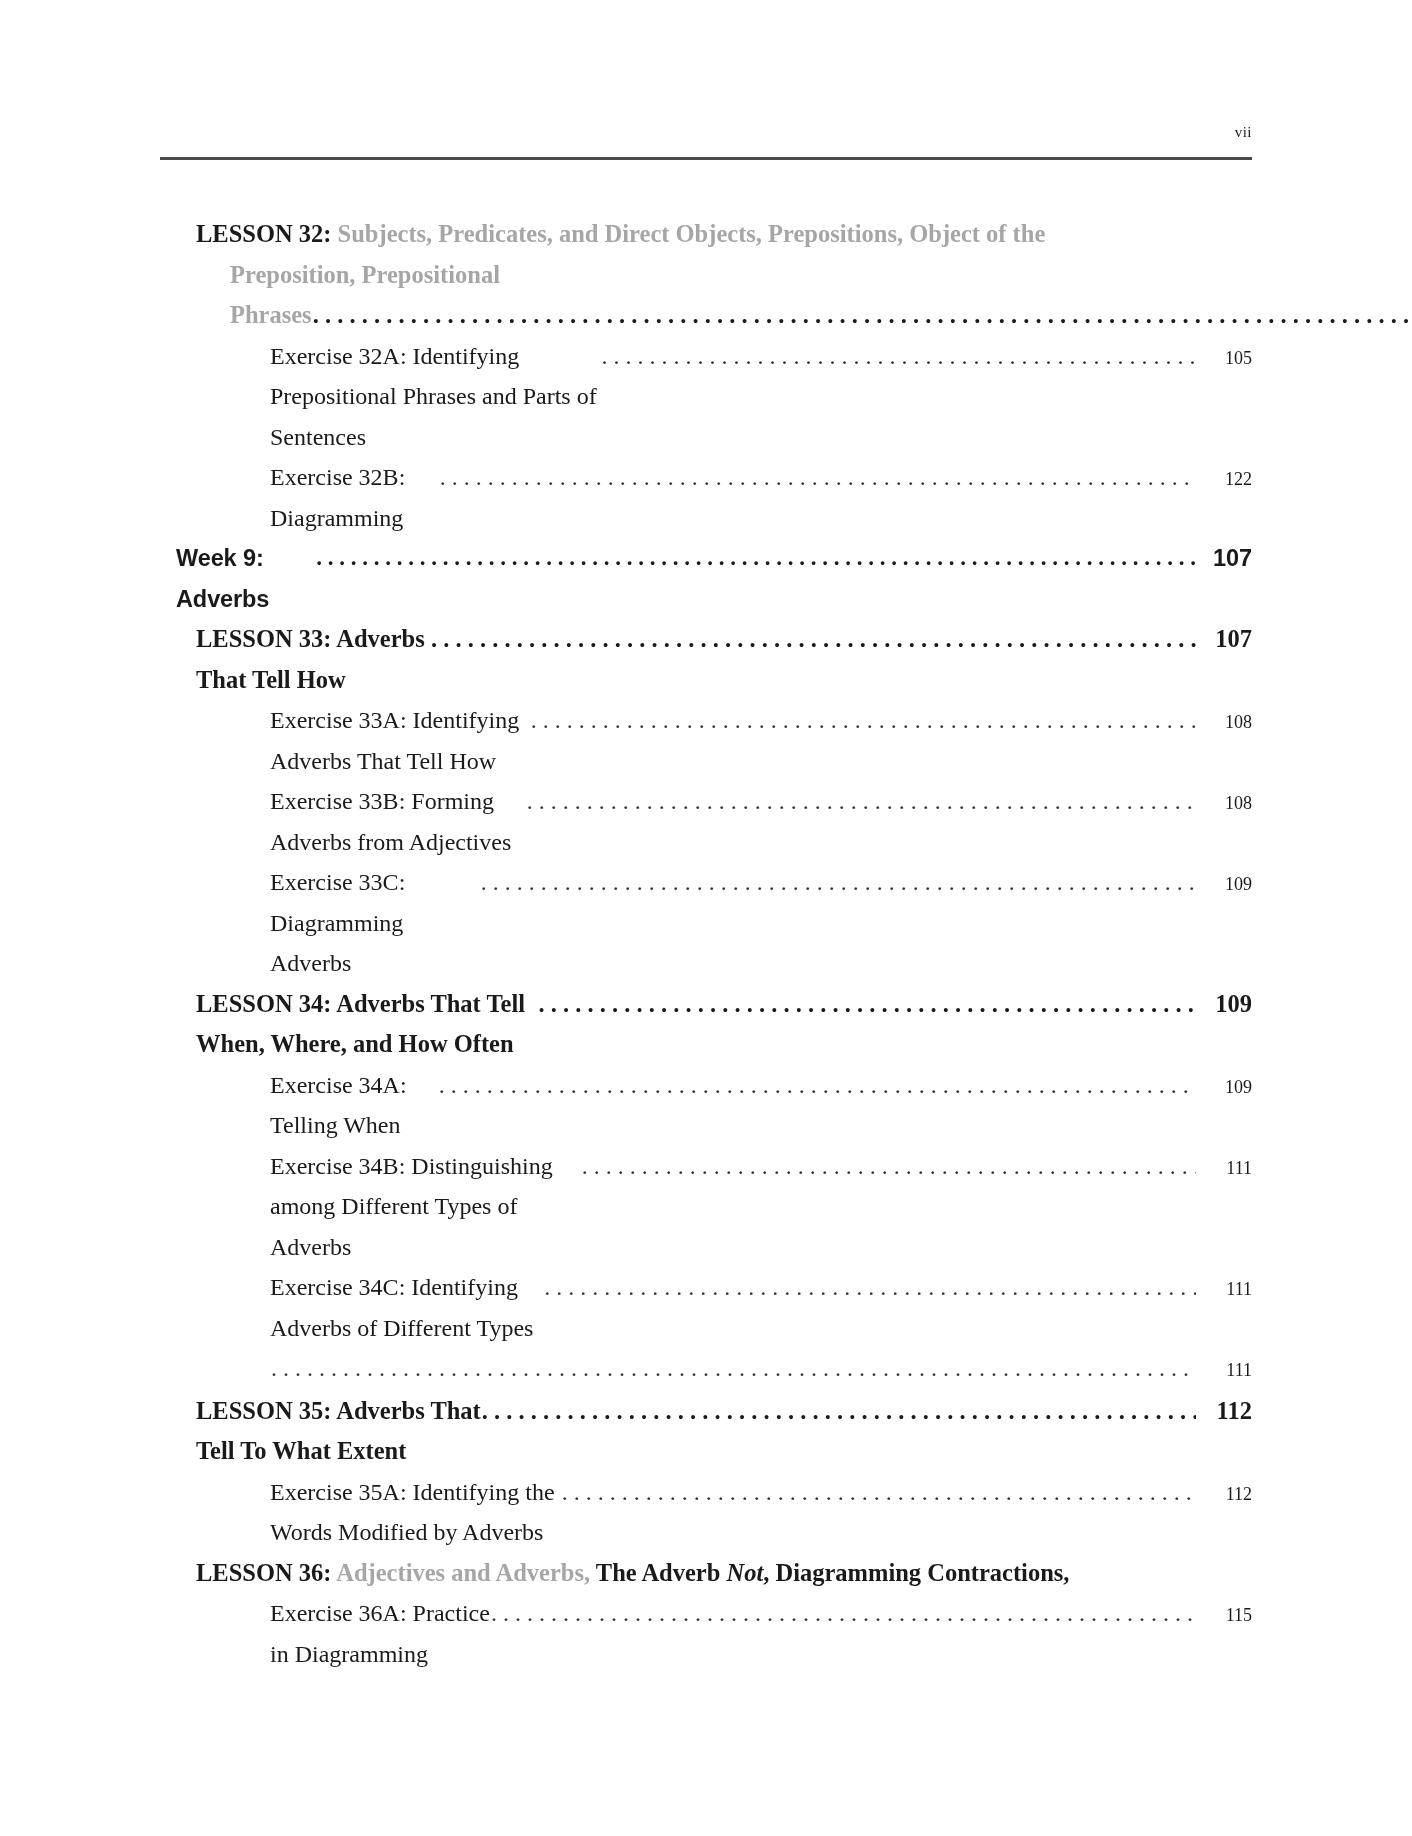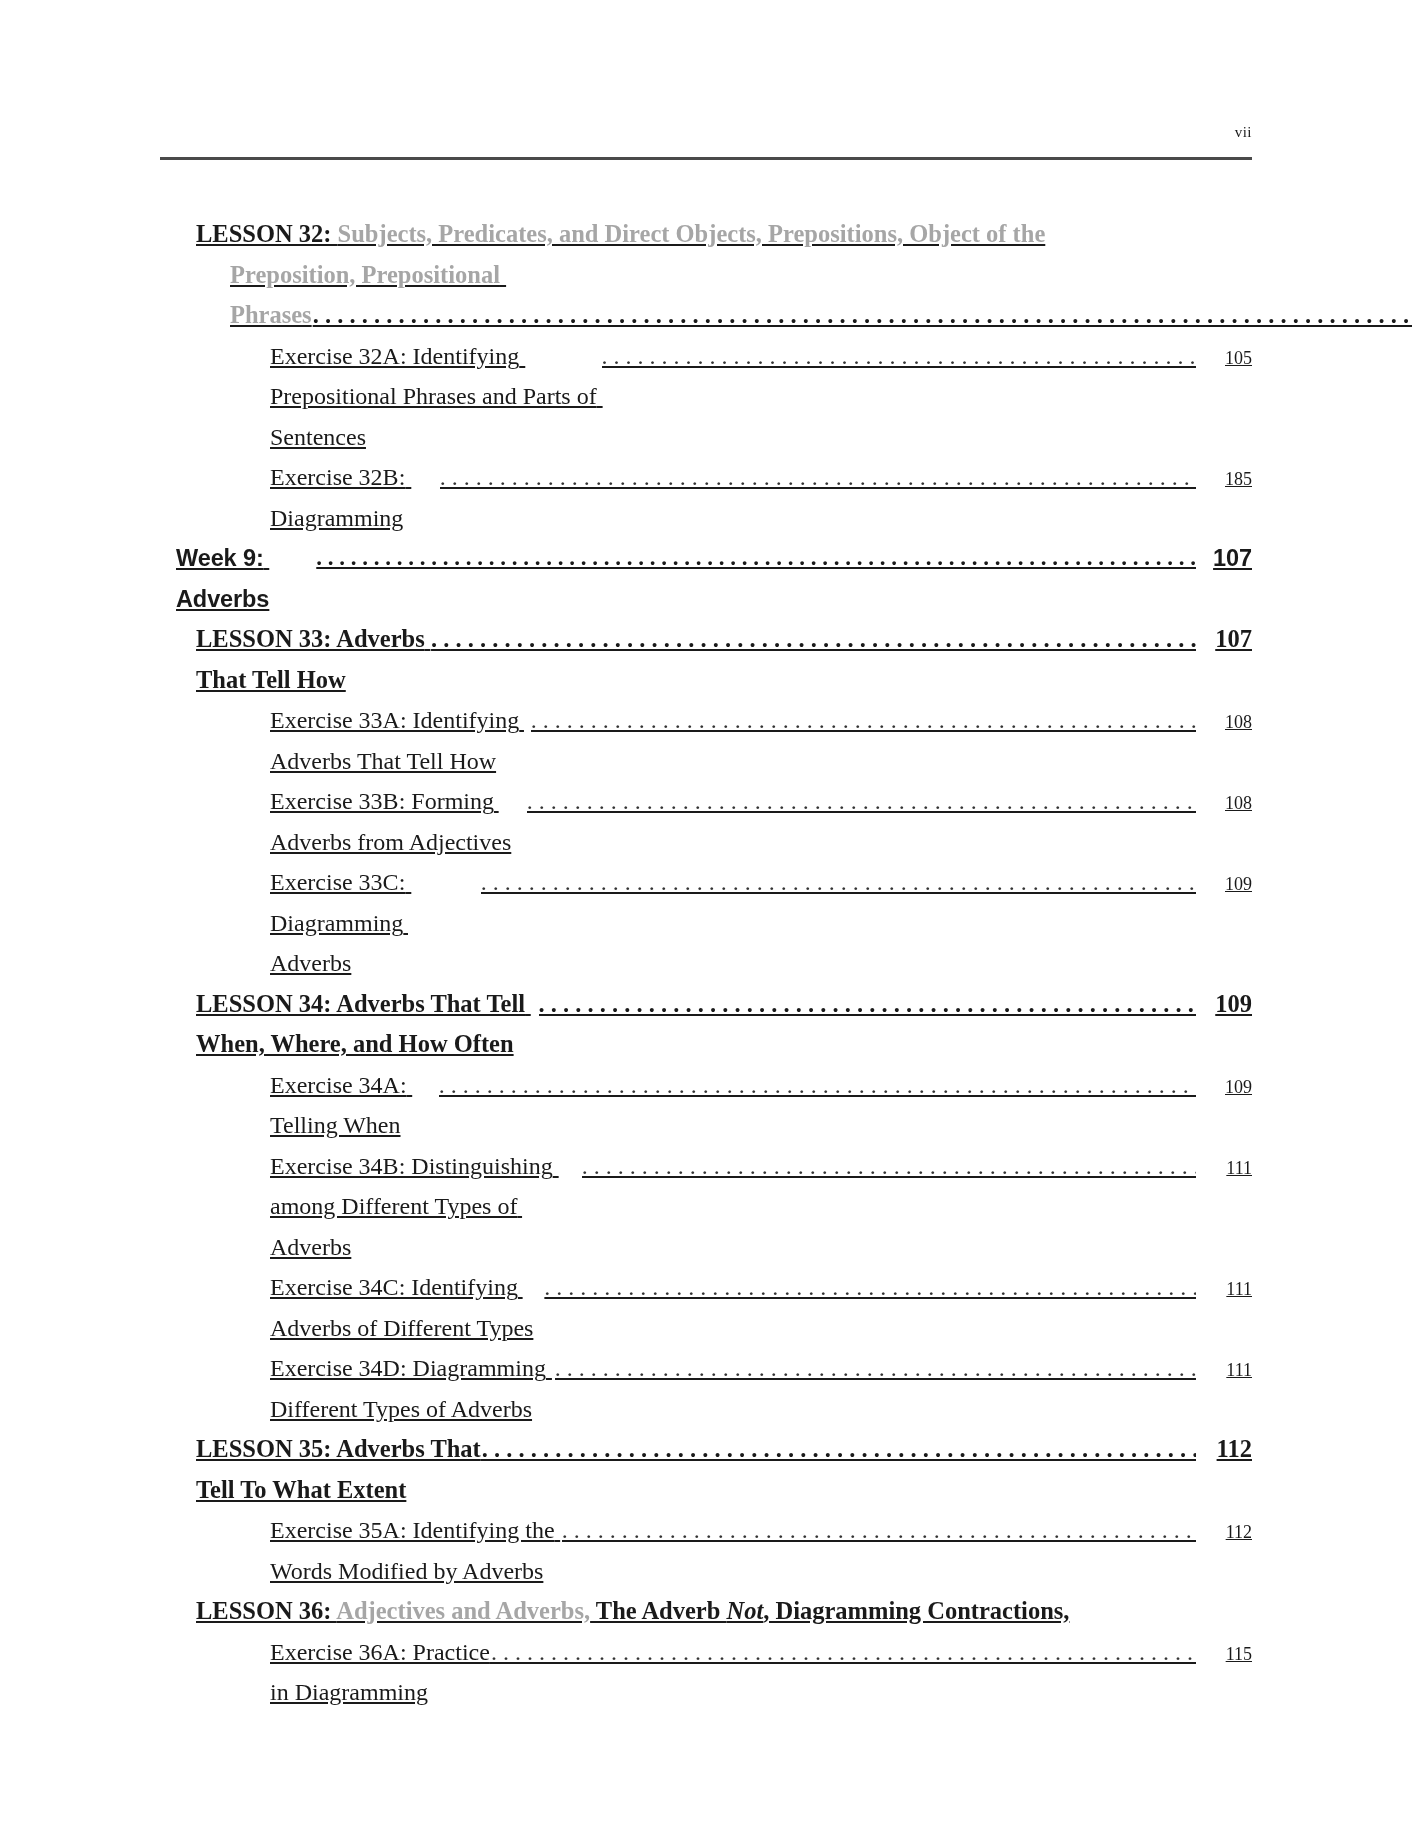--- a/index.html
+++ b/index.html
@@ -61,21 +61,20 @@
     position: relative;
     margin: 0;
     padding: 0;
   }
 
   
   .row {
     display: flex;
     align-items: baseline;
     width: 100%;
-    text-decoration: underline;
   }
   .label {
     white-space: pre-wrap;
     flex: 0 1 auto;
   }
   .leader {
     flex: 1 1 auto;
     overflow: hidden;
     white-space: nowrap;
     margin: 0 2px 0 1px;
@@ -171,21 +170,21 @@
         <div class="row">
           <span class="label"><span class="blk">Exercise 32A: Identifying Prepositional Phrases and Parts of Sentences</span></span>
           <span class="leader"></span>
           <span class="pageno">105</span>
         </div>
       </div>
       <div class="entry lvl-ex">
         <div class="row">
           <span class="label"><span class="blk">Exercise 32B: Diagramming</span></span>
           <span class="leader"></span>
-          <span class="pageno">185</span>
+          <span class="pageno">122</span>
         </div>
       </div>
       <div class="entry lvl-week">
         <div class="row">
           <span class="label"><span class="blk">Week 9: Adverbs</span></span>
           <span class="leader"></span>
           <span class="pageno">107</span>
         </div>
       </div>
       <div class="entry lvl-lesson">
@@ -239,21 +238,20 @@
       </div>
       <div class="entry lvl-ex">
         <div class="row">
           <span class="label"><span class="blk">Exercise 34C: Identifying Adverbs of Different Types</span></span>
           <span class="leader"></span>
           <span class="pageno">111</span>
         </div>
       </div>
       <div class="entry lvl-ex">
         <div class="row">
-          <span class="label"><span class="blk">Exercise 34D: Diagramming Different Types of Adverbs</span></span>
           <span class="leader"></span>
           <span class="pageno">111</span>
         </div>
       </div>
       <div class="entry lvl-lesson">
         <div class="row">
           <span class="label"><span class="blk">LESSON 35: Adverbs That Tell To What Extent</span></span>
           <span class="leader"></span>
           <span class="pageno">112</span>
         </div>

